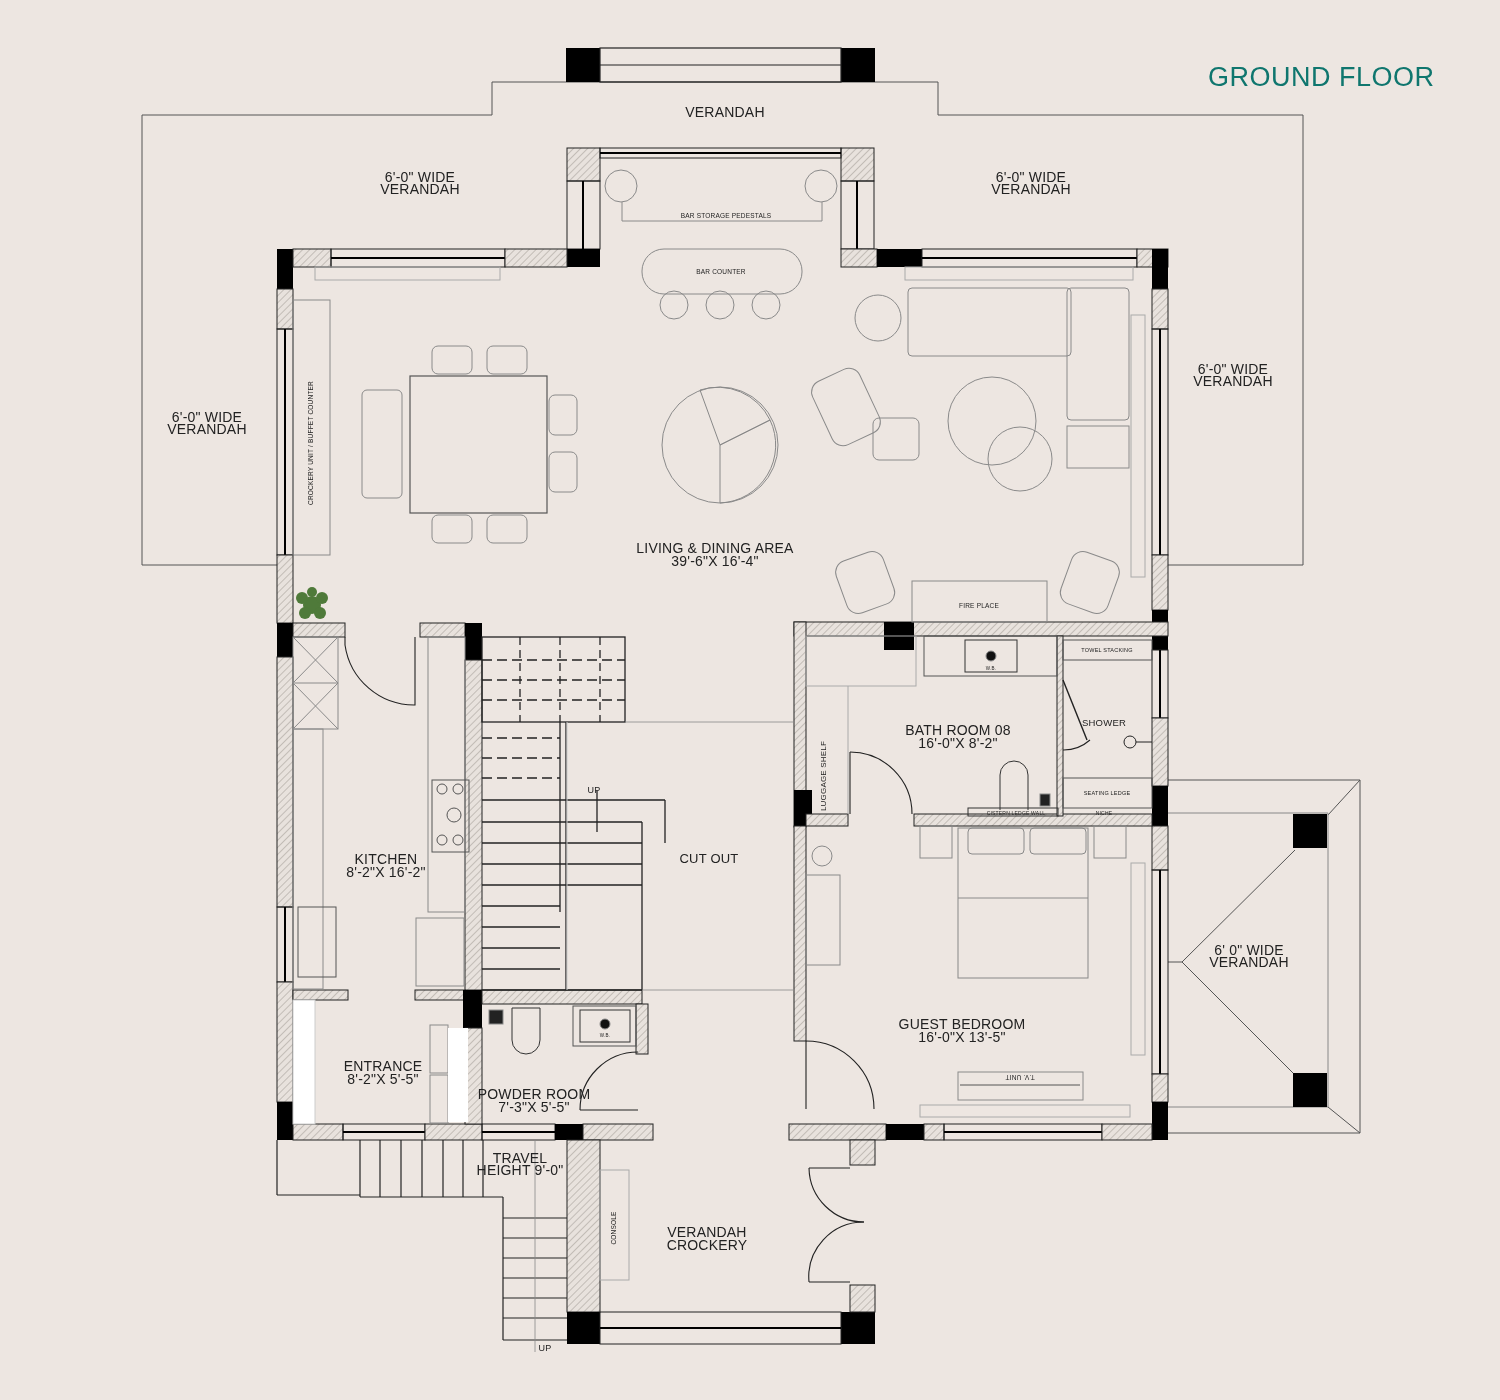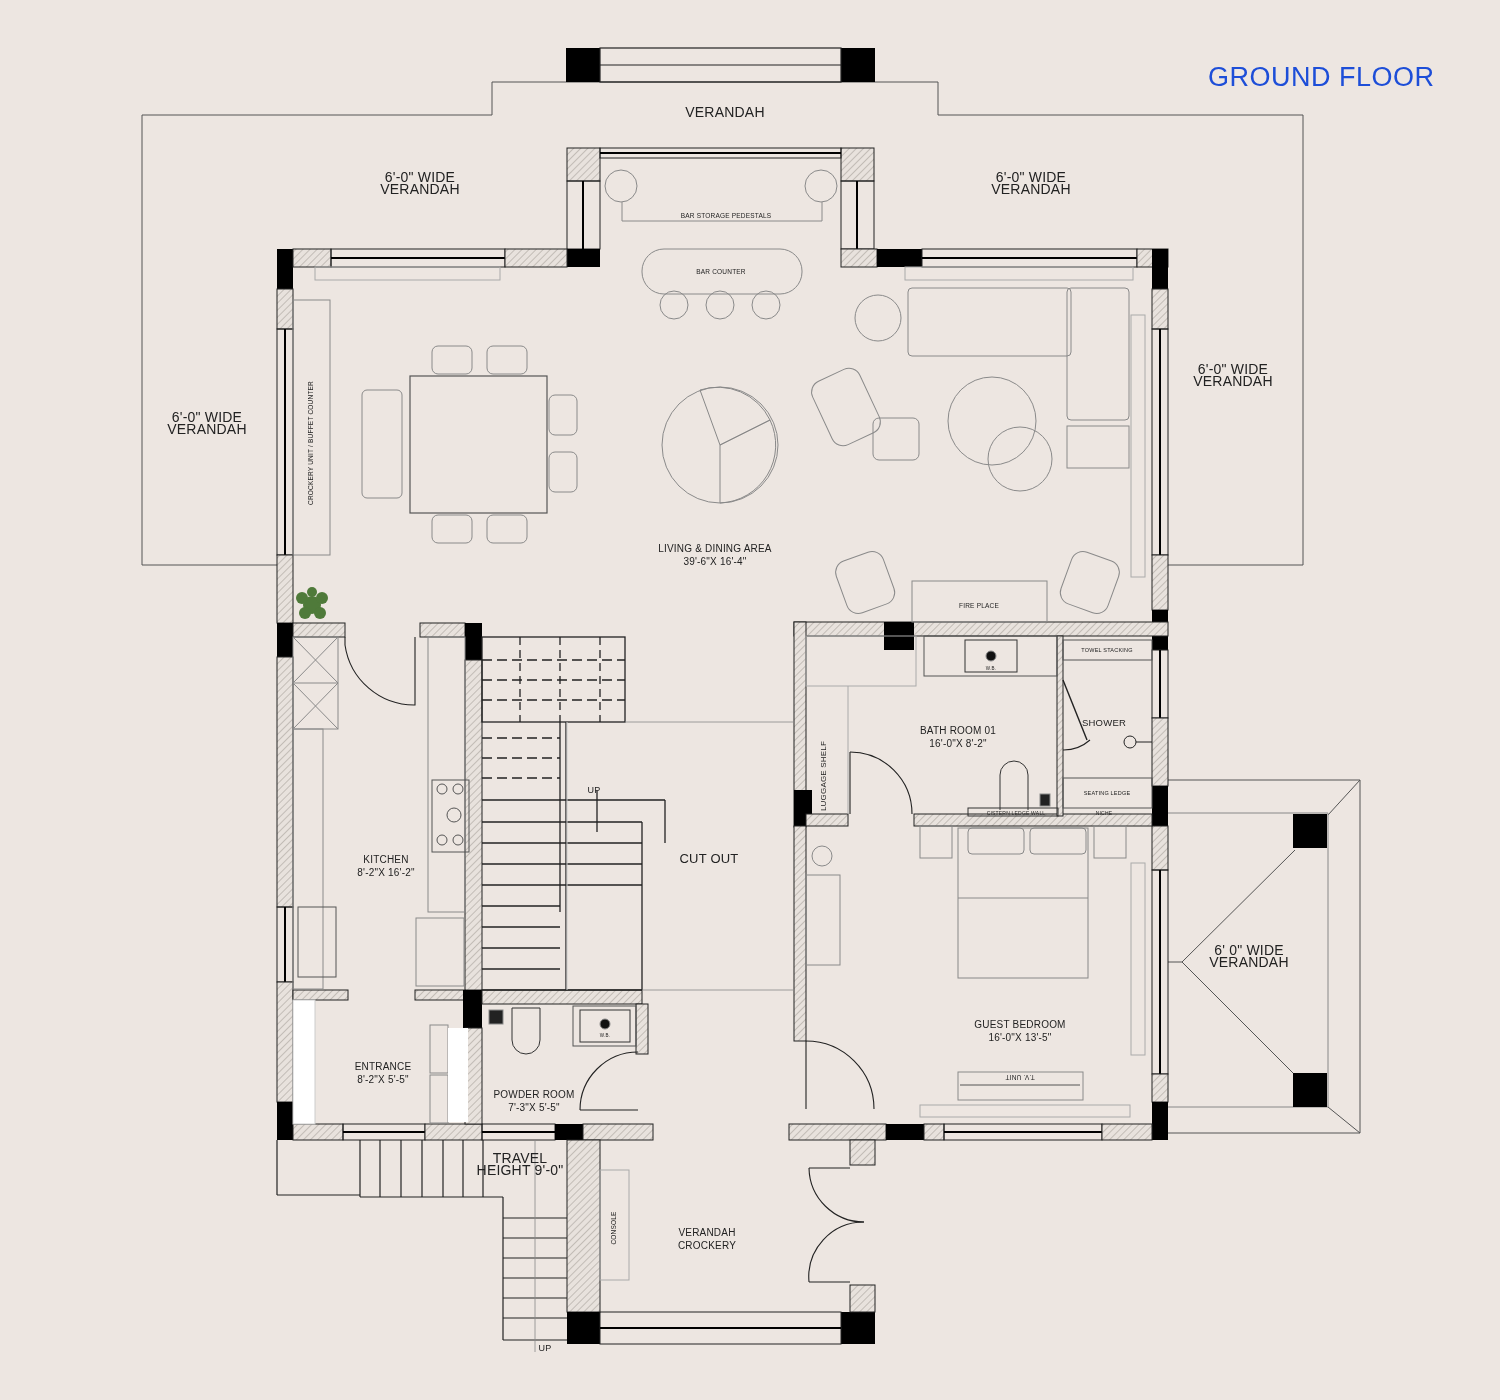--- a/index.html
+++ b/index.html
@@ -1,23 +1,23 @@
 <!DOCTYPE html>
 <html><head>
 <meta charset="utf-8">
 <style>
   html,body{margin:0;padding:0;background:#ede6e1;}
   body{width:1500px;height:1400px;position:relative;overflow:hidden;font-family:"Liberation Sans","DejaVu Sans",sans-serif;color:#1a1a1a;}
   #plan{position:absolute;left:0;top:0;}
   .lbl{position:absolute;font-size:14px;line-height:12px;text-align:center;letter-spacing:0.2px;color:#222;white-space:nowrap;transform:translate(-50%,0);}
-  .lbl.room{font-size:10px;line-height:13px;}
+  .lbl.room{font-size:14px;line-height:13px;}
   .lbl.tiny{font-size:6.5px;line-height:8px;}
   .lbl.small{font-size:8px;line-height:10px;}
   .lbl.vert{transform:translate(-50%,-50%) rotate(-90deg);}
-  .title{position:absolute;left:1208px;top:62px;font-size:27px;letter-spacing:0.5px;color:#1d4ed8;}
+  .title{position:absolute;left:1208px;top:62px;font-size:27px;letter-spacing:0.5px;color:#0f766e;}
 </style>
 </head>
 <body>
 
 <svg id="plan" width="1500" height="1400" viewBox="0 0 1500 1400" xmlns="http://www.w3.org/2000/svg">
   <defs>
     <pattern id="hatch" patternUnits="userSpaceOnUse" width="5" height="5" patternTransform="rotate(45)">
       <rect width="5" height="5" fill="#e8e2dd"></rect>
       <line x1="0" y1="0" x2="0" y2="5" stroke="#9c9690" stroke-width="1"></line>
     </pattern>
@@ -356,24 +356,24 @@
 
 <div class="lbl room" style="left:715px;top:542px">
     <div>LIVING &amp; DINING AREA</div>
     <div>39'-6"X 16'-4"</div>
   </div>
 <div class="lbl room" style="left:386px;top:853px">
     <div>KITCHEN</div>
     <div>8'-2"X 16'-2"</div>
   </div>
 <div class="lbl room" style="left:958px;top:724px">
-    <div>BATH ROOM 01</div>
+    <div>BATH ROOM 08</div>
     <div>16'-0"X 8'-2"</div>
   </div>
-<div class="lbl room" style="left:1020px;top:1018px">
+<div class="lbl room" style="left:962px;top:1018px">
     <div>GUEST BEDROOM</div>
     <div>16'-0"X 13'-5"</div>
   </div>
 <div class="lbl room" style="left:383px;top:1060px">
     <div>ENTRANCE</div>
     <div>8'-2"X 5'-5"</div>
   </div>
 <div class="lbl room" style="left:534px;top:1088px">
     <div>POWDER ROOM</div>
     <div>7'-3"X 5'-5"</div>

